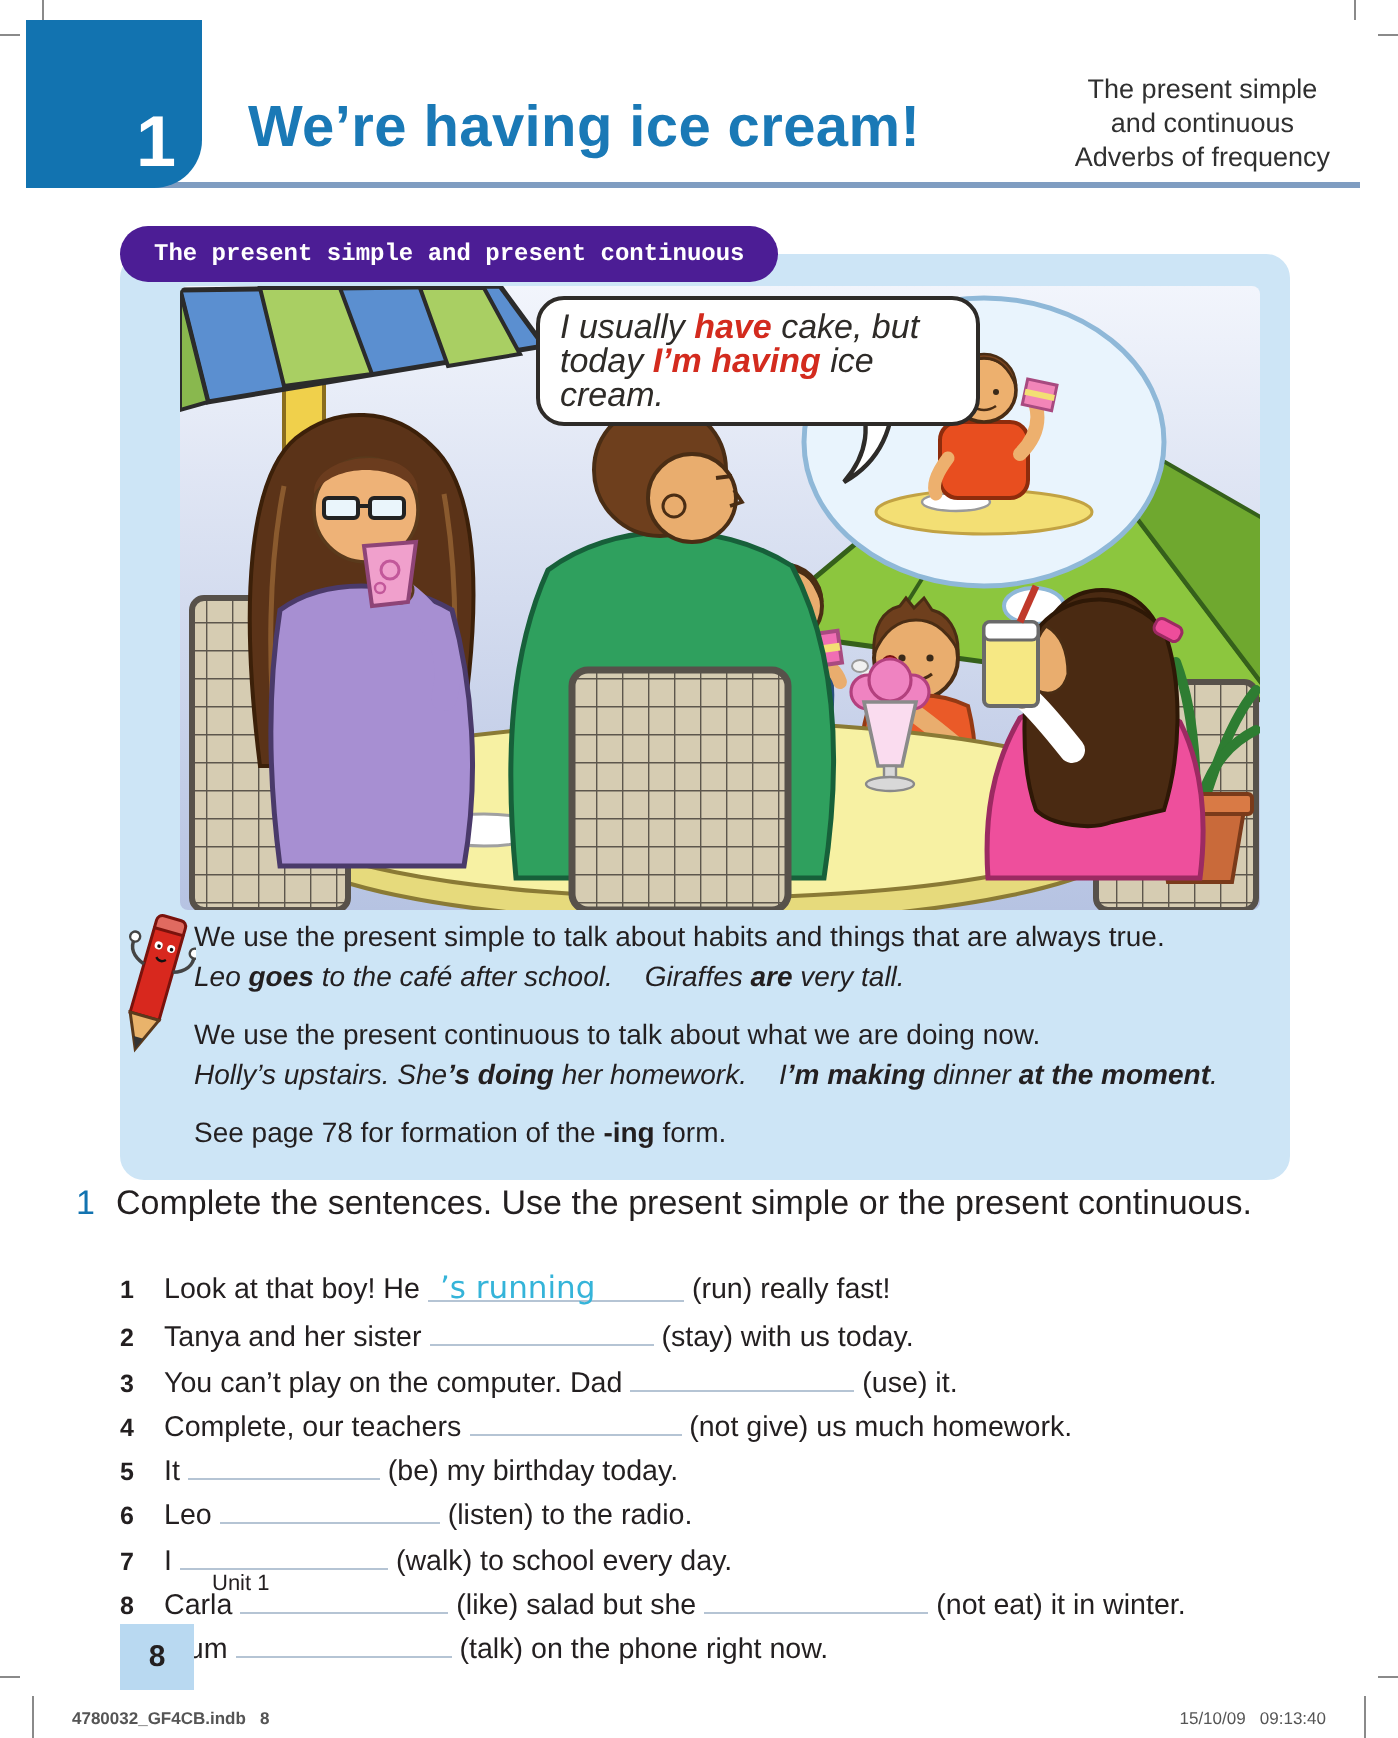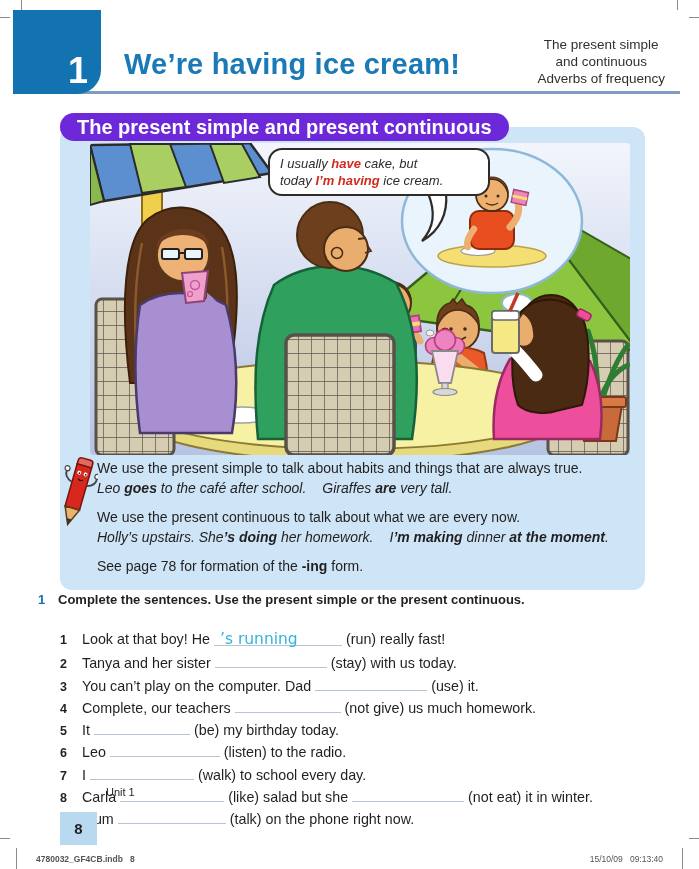--- a/index.html
+++ b/index.html
@@ -10,35 +10,35 @@
   
   .unit-box{position:absolute;left:13px;top:10px;width:88px;height:84px;background:#1273b0;
             border-radius:0 0 24px 0;z-index:3;}
   .unit-box .num{position:absolute;right:13px;bottom:2px;color:#fff;font-size:36px;font-weight:bold;}
   .head-rule{position:absolute;left:13px;top:91px;width:667px;height:3px;background:#7f9dc1;z-index:2;}
   .title{position:absolute;left:124px;top:48px;font-size:29px;font-weight:bold;color:#1a79b6;
          letter-spacing:.2px;white-space:nowrap;}
   .topics{position:absolute;right:34px;top:36px;text-align:center;font-size:13.5px;line-height:17px;color:#303030;}
   
   .panel{position:absolute;left:60px;top:127px;width:585px;height:463px;background:#cde5f6;border-radius:12px;}
-  .pill{position:absolute;left:60px;top:113px;height:28px;line-height:28px;padding:0 17px;background:#6d28d9;
-        border-radius:15px;color:#fff;font-size:20px;font-weight:bold;z-index:4;white-space:nowrap;}
+  .pill{position:absolute;left:60px;top:113px;height:28px;line-height:28px;padding:0 17px;background:#4c1d95;
+        border-radius:15px;color:#fff;font-size:12px;font-weight:bold;z-index:4;white-space:nowrap;font-family:Liberation Mono, monospace;}
   .illo{position:absolute;left:90px;top:143px;width:540px;height:312px;border-radius:4px;overflow:hidden;}
   .bubble{position:absolute;left:178px;top:5px;width:198px;background:#fff;border:2px solid #2e2b28;
-          border-radius:14px;padding:5px 10px;font-size:13px;line-height:17px;font-style:italic;color:#2e2b28;z-index:5;}
+          border-radius:14px;padding:5px 10px;font-size:17px;line-height:17px;font-style:italic;color:#2e2b28;z-index:5;}
   .bubble b{color:#d32b1e;font-style:italic;}
   
   .pencil{position:absolute;left:58px;top:452px;z-index:5;}
   .rules{position:absolute;left:97px;top:458px;width:540px;font-size:14px;line-height:20px;}
   .rules p{margin:0;}
   .rules .ex{font-style:italic;margin-bottom:9px;}
   .gap{margin-left:16px;}
   
   .exercise{position:absolute;left:38px;top:592px;width:630px;}
-  .ex-head{font-size:13px;font-weight:bold;}
+  .ex-head{font-size:17px;font-weight:normal;}
   .ex-head .exnum{display:inline-block;width:20px;color:#1273b0;}
   .ex-items{margin-top:23px;padding-left:22px;}
   .ex-row{height:22.3px;font-size:14.3px;white-space:nowrap;}
   .ex-num{display:inline-block;width:14px;margin-right:8px;font-weight:bold;font-size:12.5px;}
   .blank{display:inline-block;border-bottom:1.5px solid #b5c4d4;height:15px;vertical-align:baseline;}
   .answer{color:#35b4d9;font-size:15.5px;padding-left:6px;font-family:"DejaVu Sans",sans-serif;}
   
   .page-box{position:absolute;left:60px;top:812px;width:37px;height:33px;background:#b9d9f1;
             display:flex;align-items:center;justify-content:center;font-size:15px;font-weight:bold;}
   .unit-label{position:absolute;left:106px;top:786px;font-size:11px;}
@@ -247,21 +247,21 @@
         <circle cx="4" cy="20" r="2.5" fill="#fff" stroke="#444" stroke-width="1.2"></circle>
         <path d="M27,32 C33,30 36,26 35,21" stroke="#444" stroke-width="1.8" fill="none"></path>
         <circle cx="35" cy="20" r="2.5" fill="#fff" stroke="#444" stroke-width="1.2"></circle>
       </g>
     </svg>
   </div>
 
   <div class="rules">
     <p>We use the present simple to talk about habits and things that are always true.</p>
     <p class="ex"><span>Leo </span><b>goes</b><span> to the café after school.</span><span class="gap">Giraffes </span><b>are</b><span> very tall.</span></p>
-    <p>We use the present continuous to talk about what we are every now.</p>
+    <p>We use the present continuous to talk about what we are doing now.</p>
     <p class="ex"><span>Holly’s upstairs. She</span><b>’s doing</b><span> her homework.</span><span class="gap">I</span><b>’m making</b><span> dinner </span><b>at the moment</b><span>.</span></p>
     <p><span>See page 78 for formation of the </span><b>-ing</b><span> form.</span></p>
   </div>
 
   <div class="exercise">
     <div class="ex-head"><span class="exnum">1</span><span>Complete the sentences. Use the present simple or the present continuous.</span></div>
     <div class="ex-items">
       <div class="ex-row"><span class="ex-num">1</span><span>Look at that boy! He</span> <span class="blank" style="width:128px"><span class="answer">’s running</span></span> <span>(run) really fast!</span></div>
       <div class="ex-row"><span class="ex-num">2</span><span>Tanya and her sister</span> <span class="blank" style="width:112px"></span> <span>(stay) with us today.</span></div>
       <div class="ex-row"><span class="ex-num">3</span><span>You can’t play on the computer. Dad</span> <span class="blank" style="width:112px"></span> <span>(use) it.</span></div>

